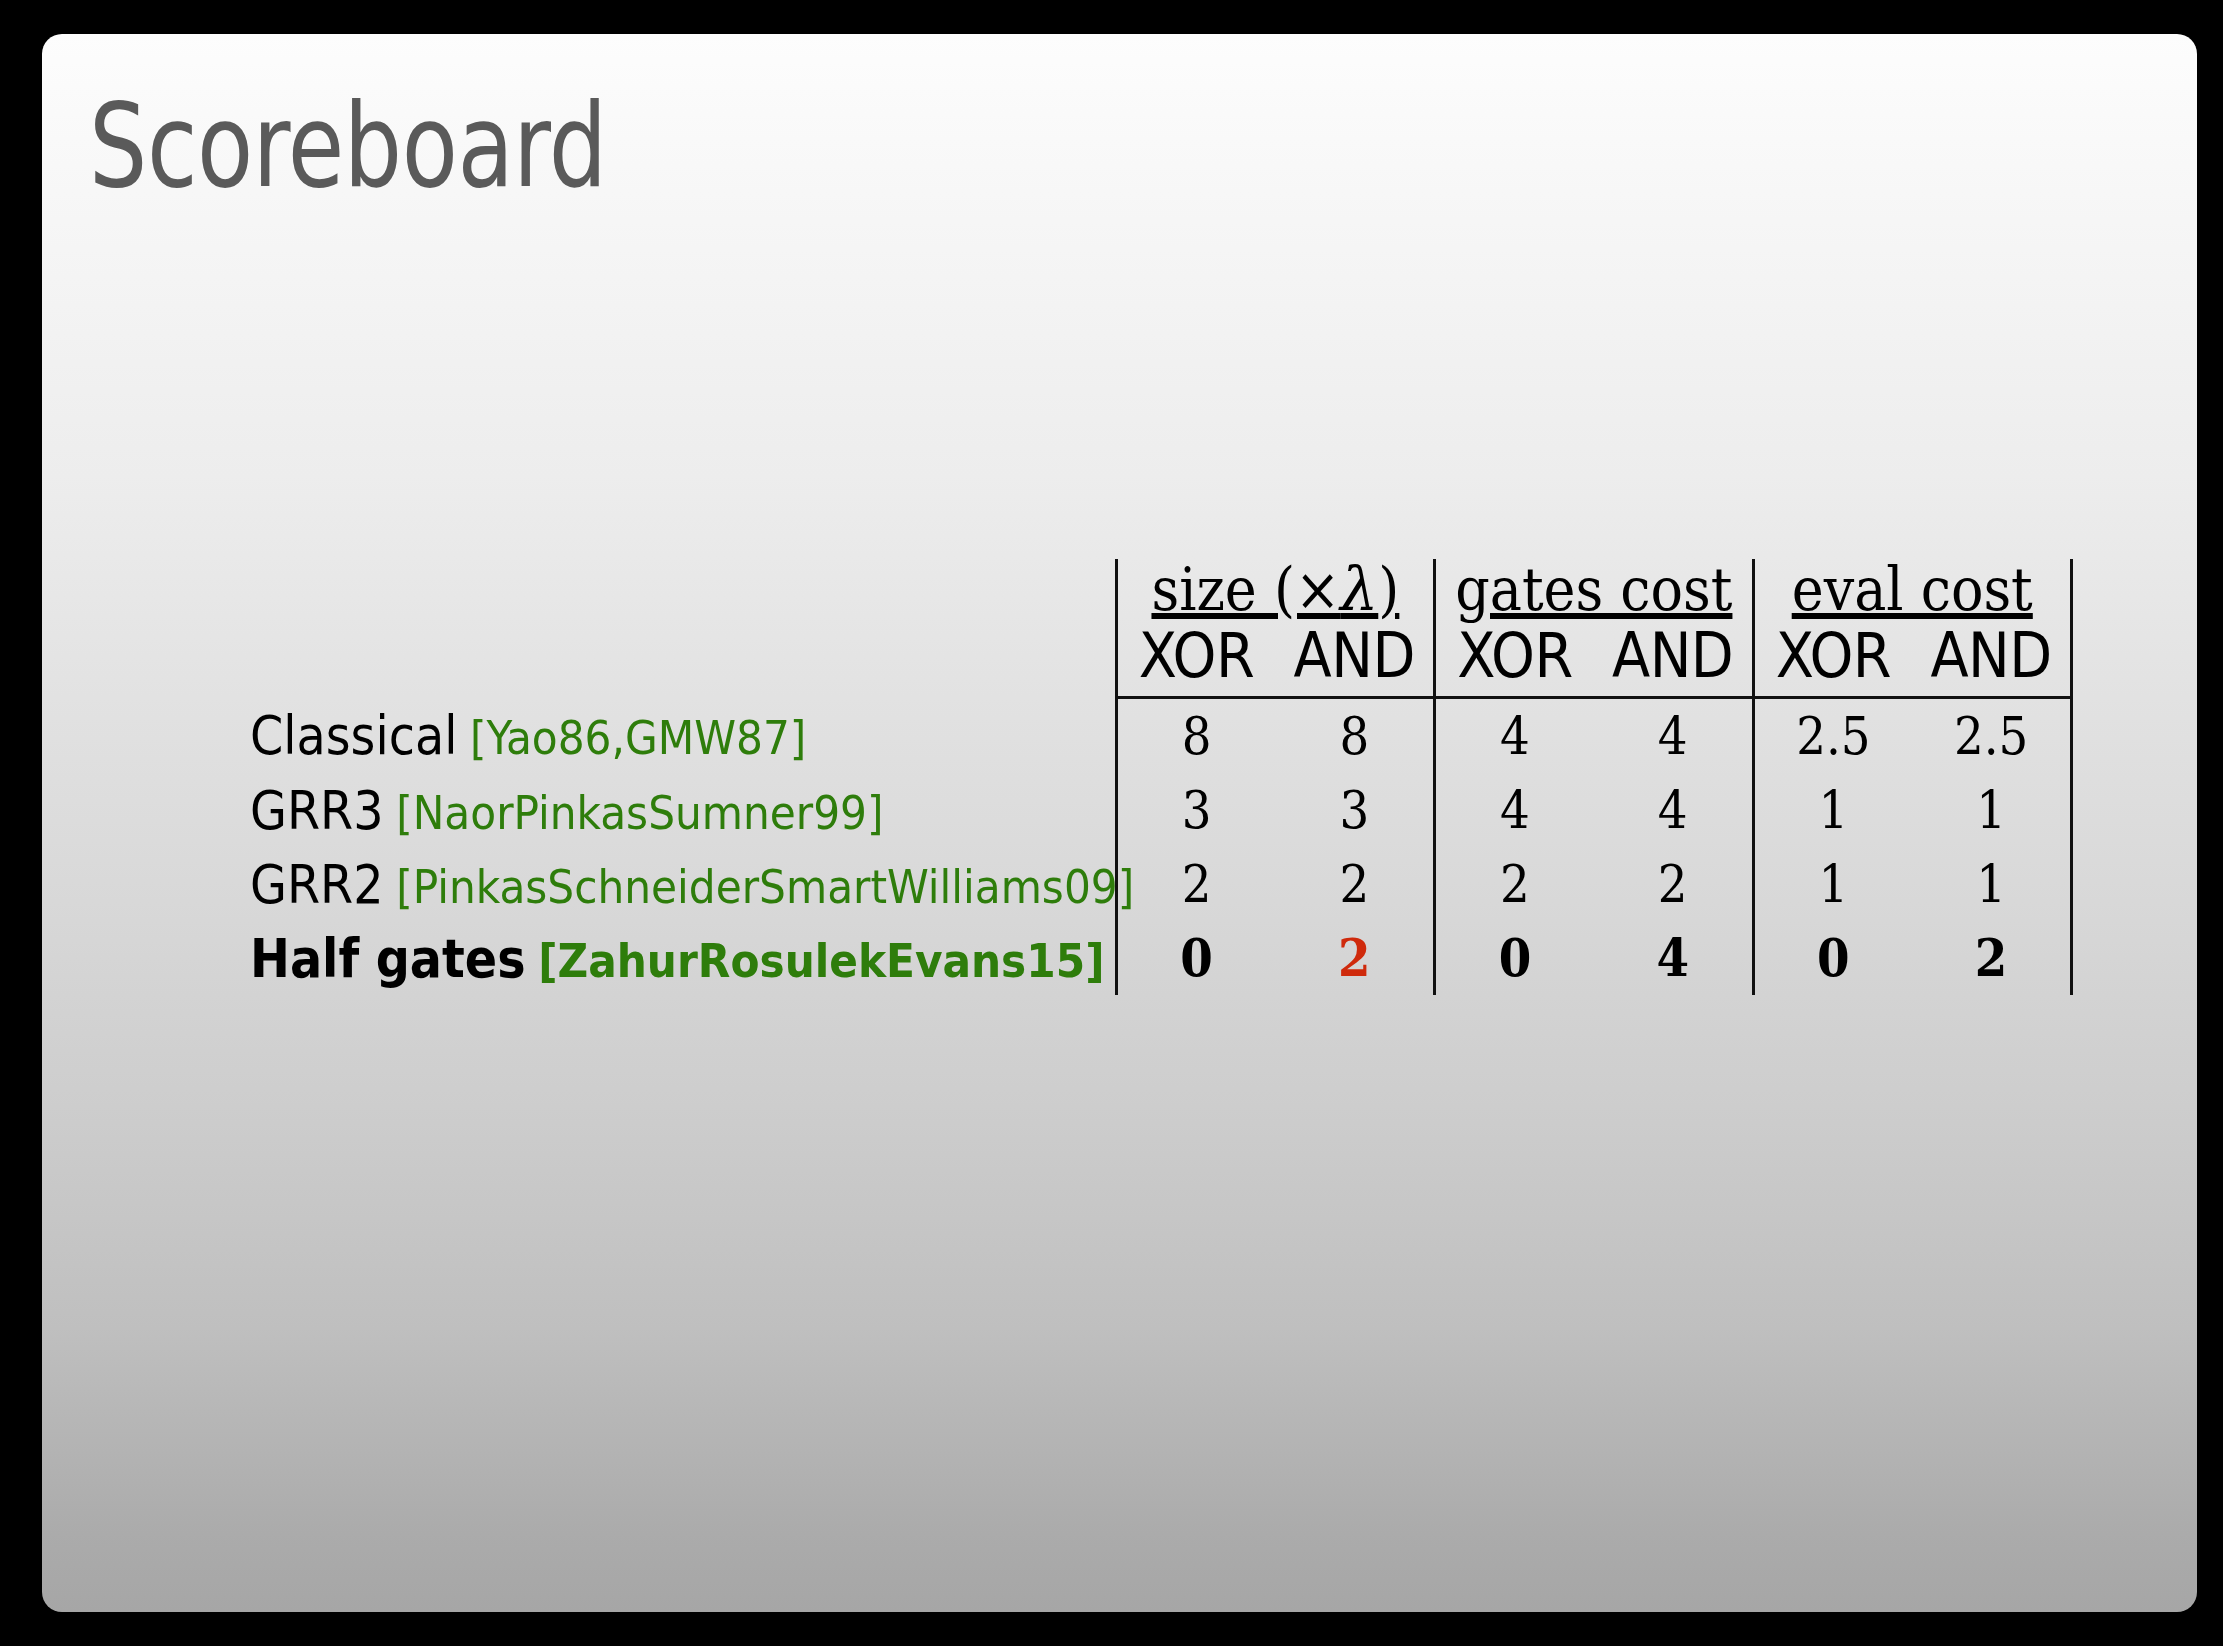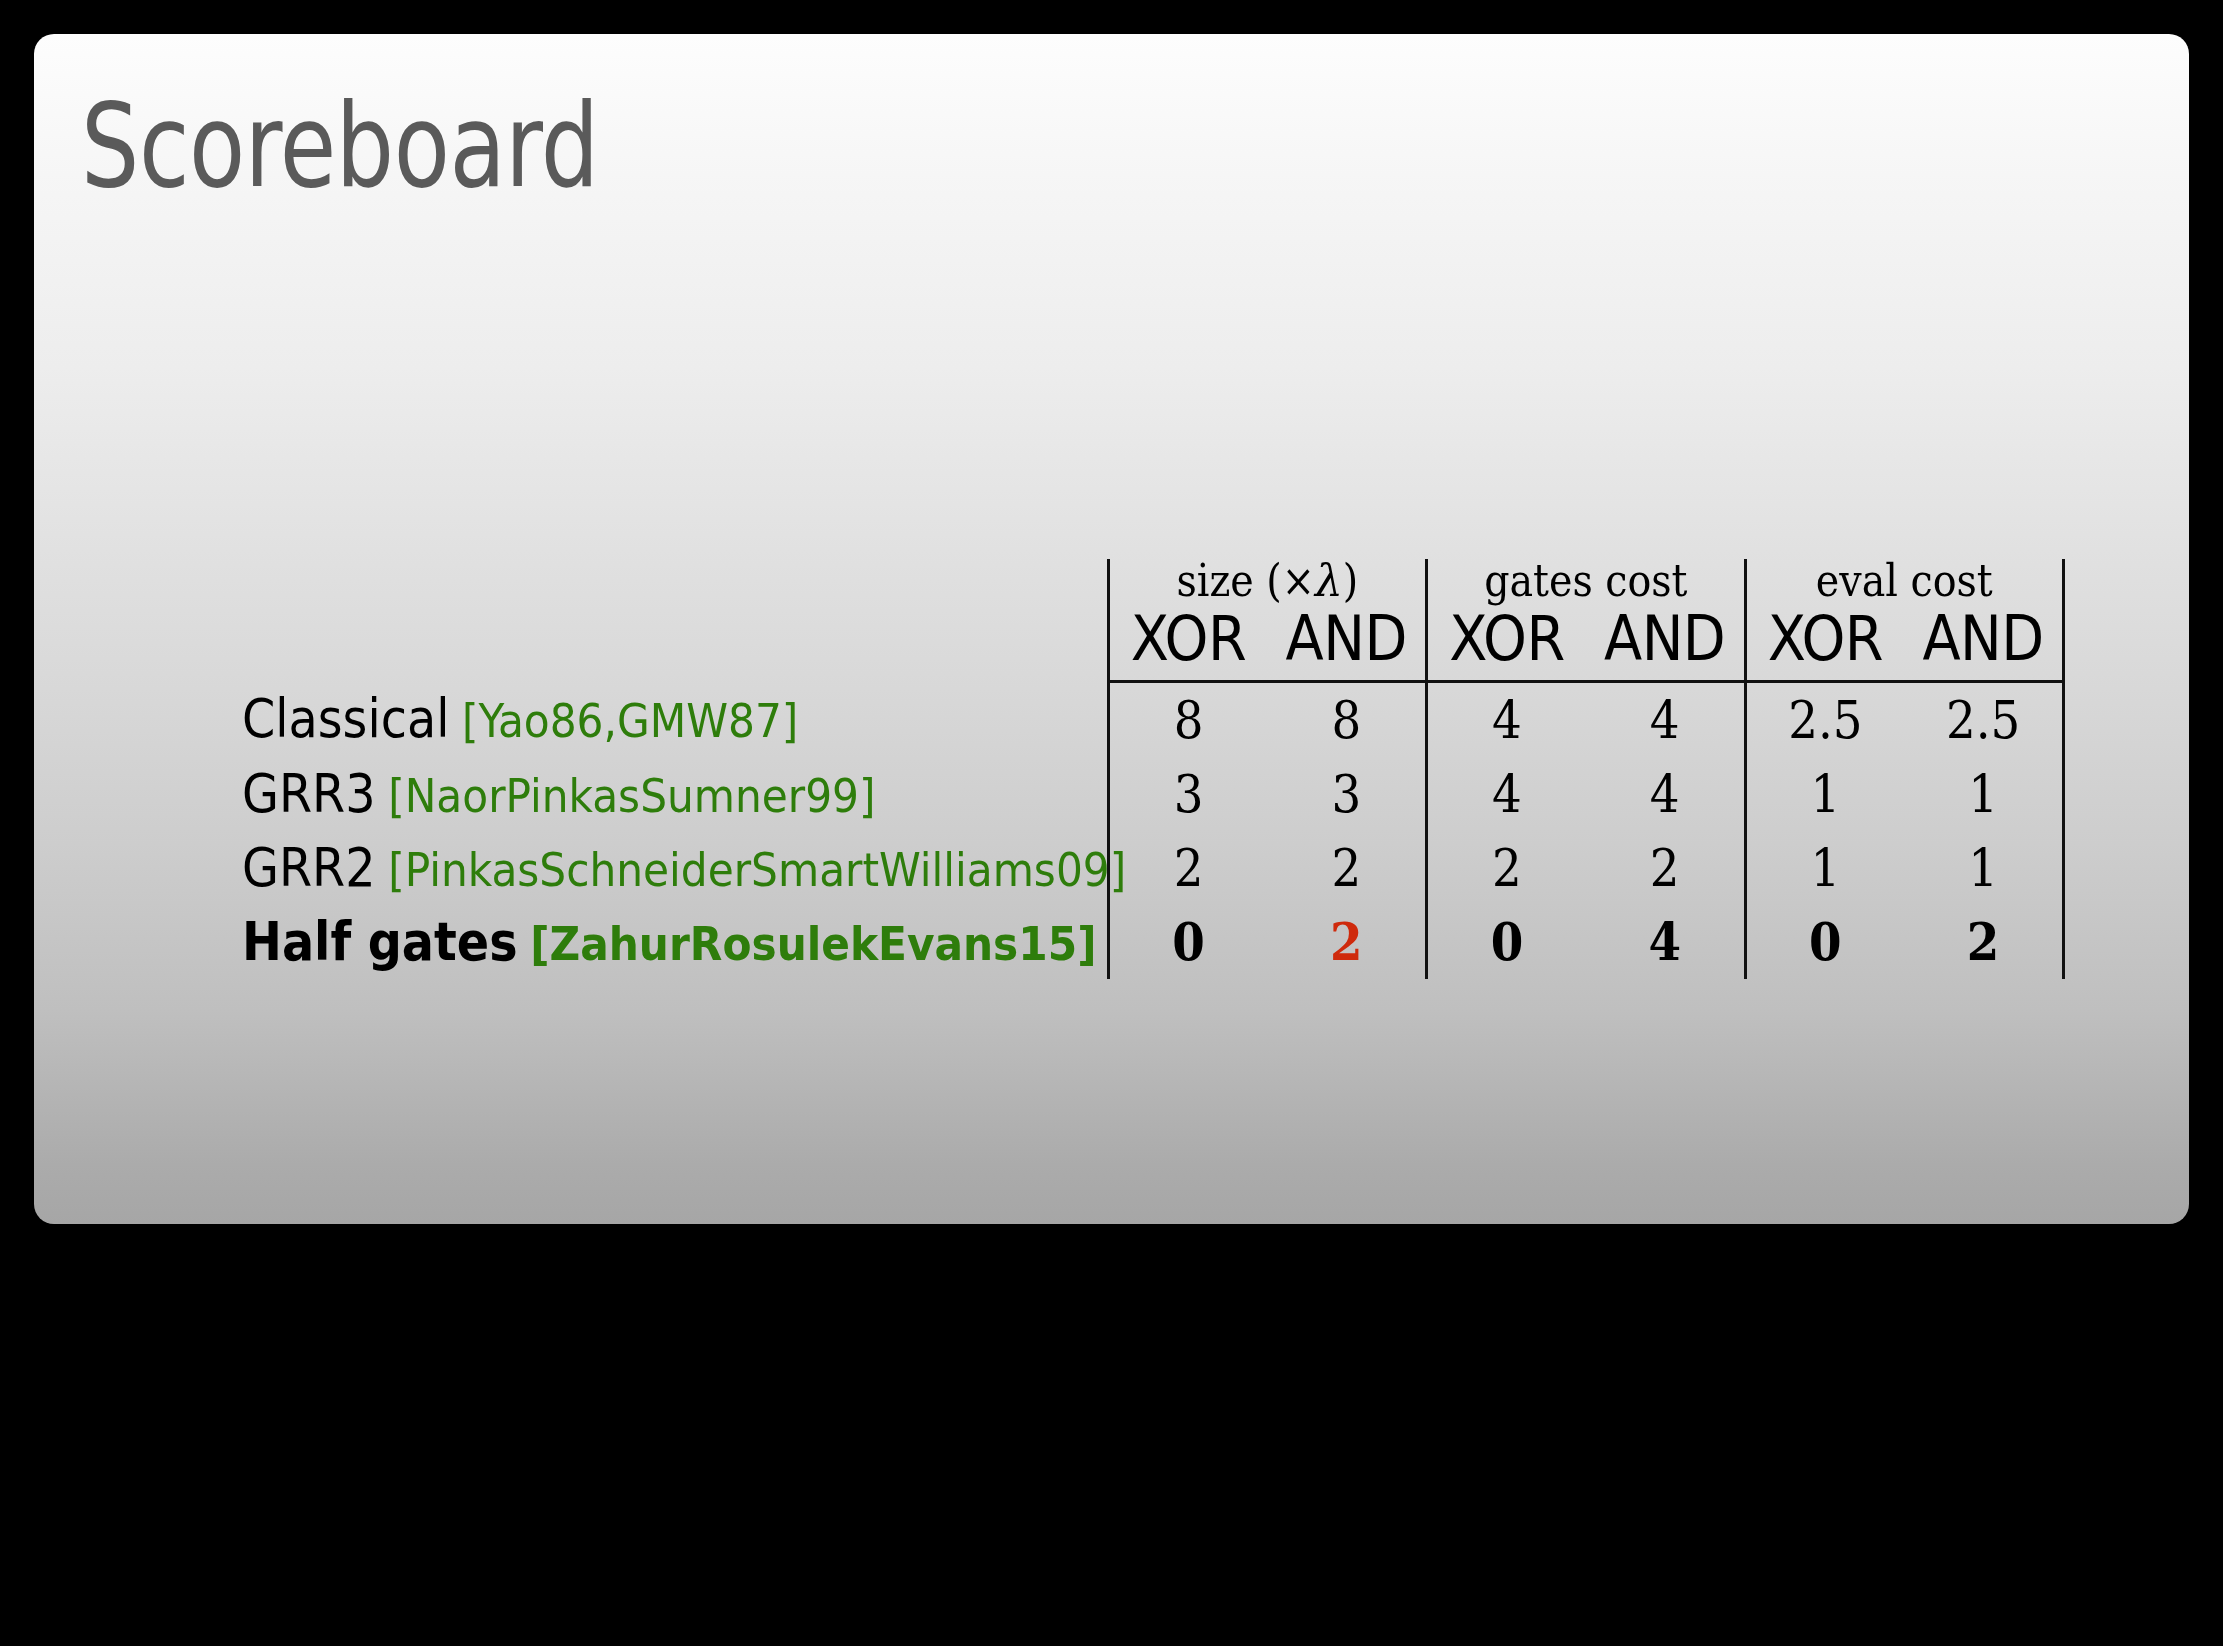--- a/index.html
+++ b/index.html
@@ -10,24 +10,24 @@
   body {
     width: 2224px;
     height: 1646px;
     overflow: hidden;
     font-family: "DejaVu Serif", serif;
   }
 
   
   #slide {
     position: absolute;
-    left: 34px;
+    left: 42px;
     top: 34px;
     width: 2155px;
-    height: 1190px;
+    height: 1578px;
     border-radius: 20px;
     background: linear-gradient(to bottom,
                 #fdfdfd 0%,
                 #f7f7f7 10%,
                 #ededed 28%,
                 #e2e2e2 42%,
                 #d8d8d8 55%,
                 #cdcdcd 68%,
                 #bfbfbf 82%,
                 #ababab 95%,
@@ -66,26 +66,27 @@
     table-layout: fixed;
   }
 
   table.score col.c-label { width: 905px; }
   table.score col.c-num   { width: 159px; }
 
   
   tr.grp th {
     padding: 0 0 3.6px 0;
     font-weight: 400;
-    font-size: 44px;
+    font-size: 60px;
     line-height: 1.02;
     color: #000;
     text-align: center;
     vertical-align: bottom;
     font-family: "DejaVu Serif Condensed", "Liberation Serif", serif;
+    text-decoration: underline;
   }
   tr.grp th.blank { border: none; }
 
   
   tr.sub th {
     padding: 0 0 9px 0;
     font-weight: 400;
     font-size: 62px;
     line-height: 1.02;
     color: #000;

